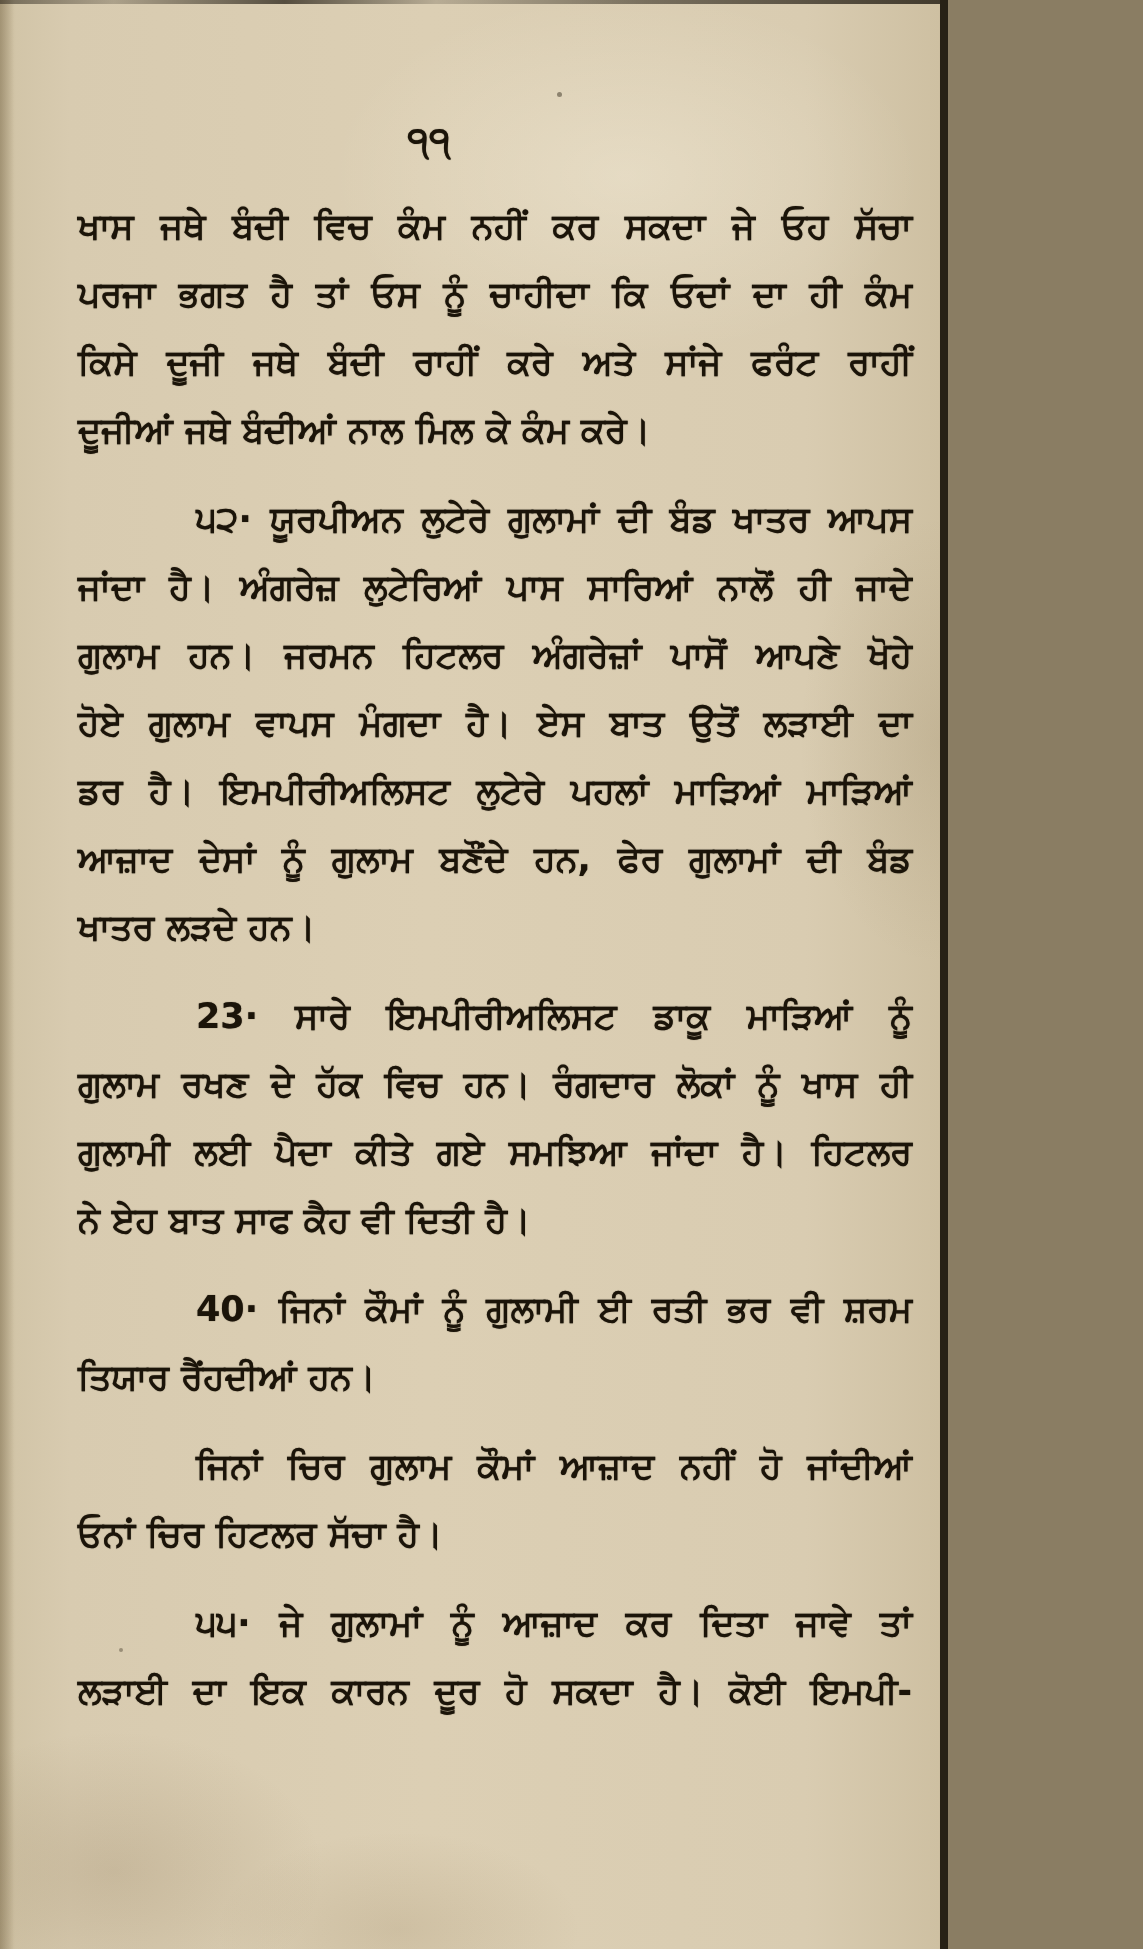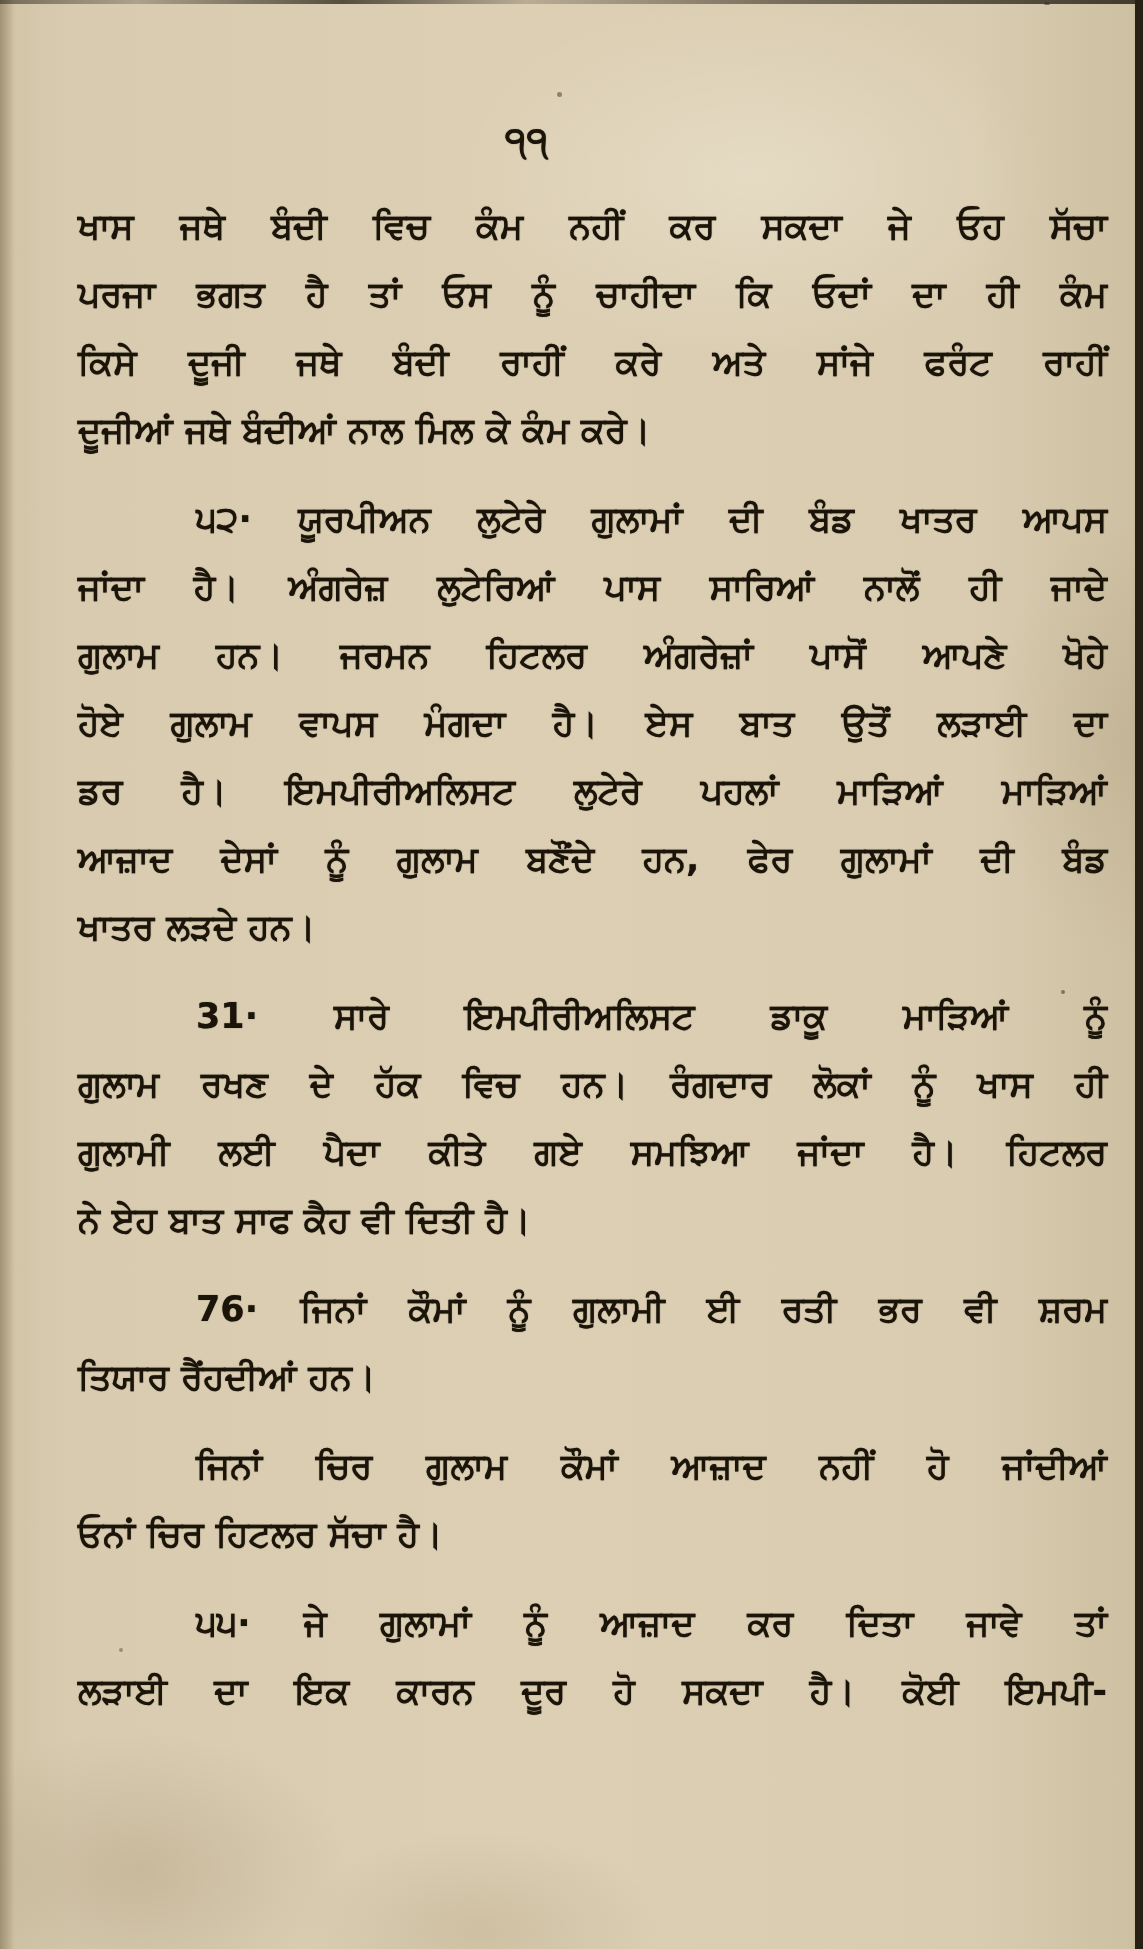--- a/index.html
+++ b/index.html
@@ -2,21 +2,21 @@
 <html><head>
 <meta charset="utf-8">
 <style>
   html,body{margin:0;padding:0;}
   body{
     width:1143px;height:1949px;
     font-family:"DejaVu Sans","Liberation Sans",sans-serif;
     background:#8a7d63;
   }
   .page{
-    position:relative;width:1143px;height:1949px;overflow:hidden;
+    position:relative;width:948px;height:1949px;overflow:hidden;
     background:
       radial-gradient(ellipse 420px 260px at 66% 9%, rgba(255,250,235,0.30), rgba(255,250,235,0) 70%),
       radial-gradient(ellipse 300px 200px at 12% 96%, rgba(110,85,50,0.16), rgba(110,85,50,0) 70%),
       radial-gradient(ellipse 260px 140px at 42% 99%, rgba(120,95,55,0.14), rgba(120,95,55,0) 70%),
       radial-gradient(ellipse 200px 320px at 99% 38%, rgba(115,95,60,0.12), rgba(115,95,60,0) 70%),
       linear-gradient(90deg,#c3b493 0px,#d2c5a8 16px,#d8cbb0 70px,#dccfb4 45%,#d9ccb1 85%,#cec0a2 99%,#bdae8f 100%),
       #d8cbaf;
   }
   .edge-top{
     position:absolute;top:0;left:0;right:0;height:4px;
@@ -90,28 +90,28 @@
       <div class="line fill">੫੨· ਯੂਰਪੀਅਨ ਲੁਟੇਰੇ ਗੁਲਾਮਾਂ ਦੀ ਬੰਡ ਖਾਤਰ ਆਪਸ</div>
       <div class="line fill">ਜਾਂਦਾ ਹੈ। ਅੰਗਰੇਜ਼ ਲੁਟੇਰਿਆਂ ਪਾਸ ਸਾਰਿਆਂ ਨਾਲੋਂ ਹੀ ਜਾਦੇ</div>
       <div class="line fill">ਗੁਲਾਮ ਹਨ। ਜਰਮਨ ਹਿਟਲਰ ਅੰਗਰੇਜ਼ਾਂ ਪਾਸੋਂ ਆਪਣੇ ਖੋਹੇ</div>
       <div class="line fill">ਹੋਏ ਗੁਲਾਮ ਵਾਪਸ ਮੰਗਦਾ ਹੈ। ਏਸ ਬਾਤ ਉਤੋਂ ਲੜਾਈ ਦਾ</div>
       <div class="line fill">ਡਰ ਹੈ। ਇਮਪੀਰੀਅਲਿਸਟ ਲੁਟੇਰੇ ਪਹਲਾਂ ਮਾੜਿਆਂ ਮਾੜਿਆਂ</div>
       <div class="line fill">ਆਜ਼ਾਦ ਦੇਸਾਂ ਨੂੰ ਗੁਲਾਮ ਬਣੌਂਦੇ ਹਨ, ਫੇਰ ਗੁਲਾਮਾਂ ਦੀ ਬੰਡ</div>
       <div class="line">ਖਾਤਰ ਲੜਦੇ ਹਨ।</div>
     </div>
 
     <div class="para indent">
-      <div class="line fill">31· ਸਾਰੇ ਇਮਪੀਰੀਅਲਿਸਟ ਡਾਕੂ ਮਾੜਿਆਂ ਨੂੰ</div>
+      <div class="line fill">23· ਸਾਰੇ ਇਮਪੀਰੀਅਲਿਸਟ ਡਾਕੂ ਮਾੜਿਆਂ ਨੂੰ</div>
       <div class="line fill">ਗੁਲਾਮ ਰਖਣ ਦੇ ਹੱਕ ਵਿਚ ਹਨ। ਰੰਗਦਾਰ ਲੋਕਾਂ ਨੂੰ ਖਾਸ ਹੀ</div>
       <div class="line fill">ਗੁਲਾਮੀ ਲਈ ਪੈਦਾ ਕੀਤੇ ਗਏ ਸਮਝਿਆ ਜਾਂਦਾ ਹੈ। ਹਿਟਲਰ</div>
       <div class="line">ਨੇ ਏਹ ਬਾਤ ਸਾਫ ਕੈਹ ਵੀ ਦਿਤੀ ਹੈ।</div>
     </div>
 
     <div class="para indent">
-      <div class="line fill">76· ਜਿਨਾਂ ਕੌਮਾਂ ਨੂੰ ਗੁਲਾਮੀ ਈ ਰਤੀ ਭਰ ਵੀ ਸ਼ਰਮ</div>
+      <div class="line fill">40· ਜਿਨਾਂ ਕੌਮਾਂ ਨੂੰ ਗੁਲਾਮੀ ਈ ਰਤੀ ਭਰ ਵੀ ਸ਼ਰਮ</div>
       <div class="line">ਤਿਯਾਰ ਰੈਂਹਦੀਆਂ ਹਨ।</div>
     </div>
 
     <div class="para indent">
       <div class="line fill">ਜਿਨਾਂ ਚਿਰ ਗੁਲਾਮ ਕੌਮਾਂ ਆਜ਼ਾਦ ਨਹੀਂ ਹੋ ਜਾਂਦੀਆਂ</div>
       <div class="line">ਓਨਾਂ ਚਿਰ ਹਿਟਲਰ ਸੱਚਾ ਹੈ।</div>
     </div>
 
     <div class="para indent">
       <div class="line fill">੫੫· ਜੇ ਗੁਲਾਮਾਂ ਨੂੰ ਆਜ਼ਾਦ ਕਰ ਦਿਤਾ ਜਾਵੇ ਤਾਂ</div>

